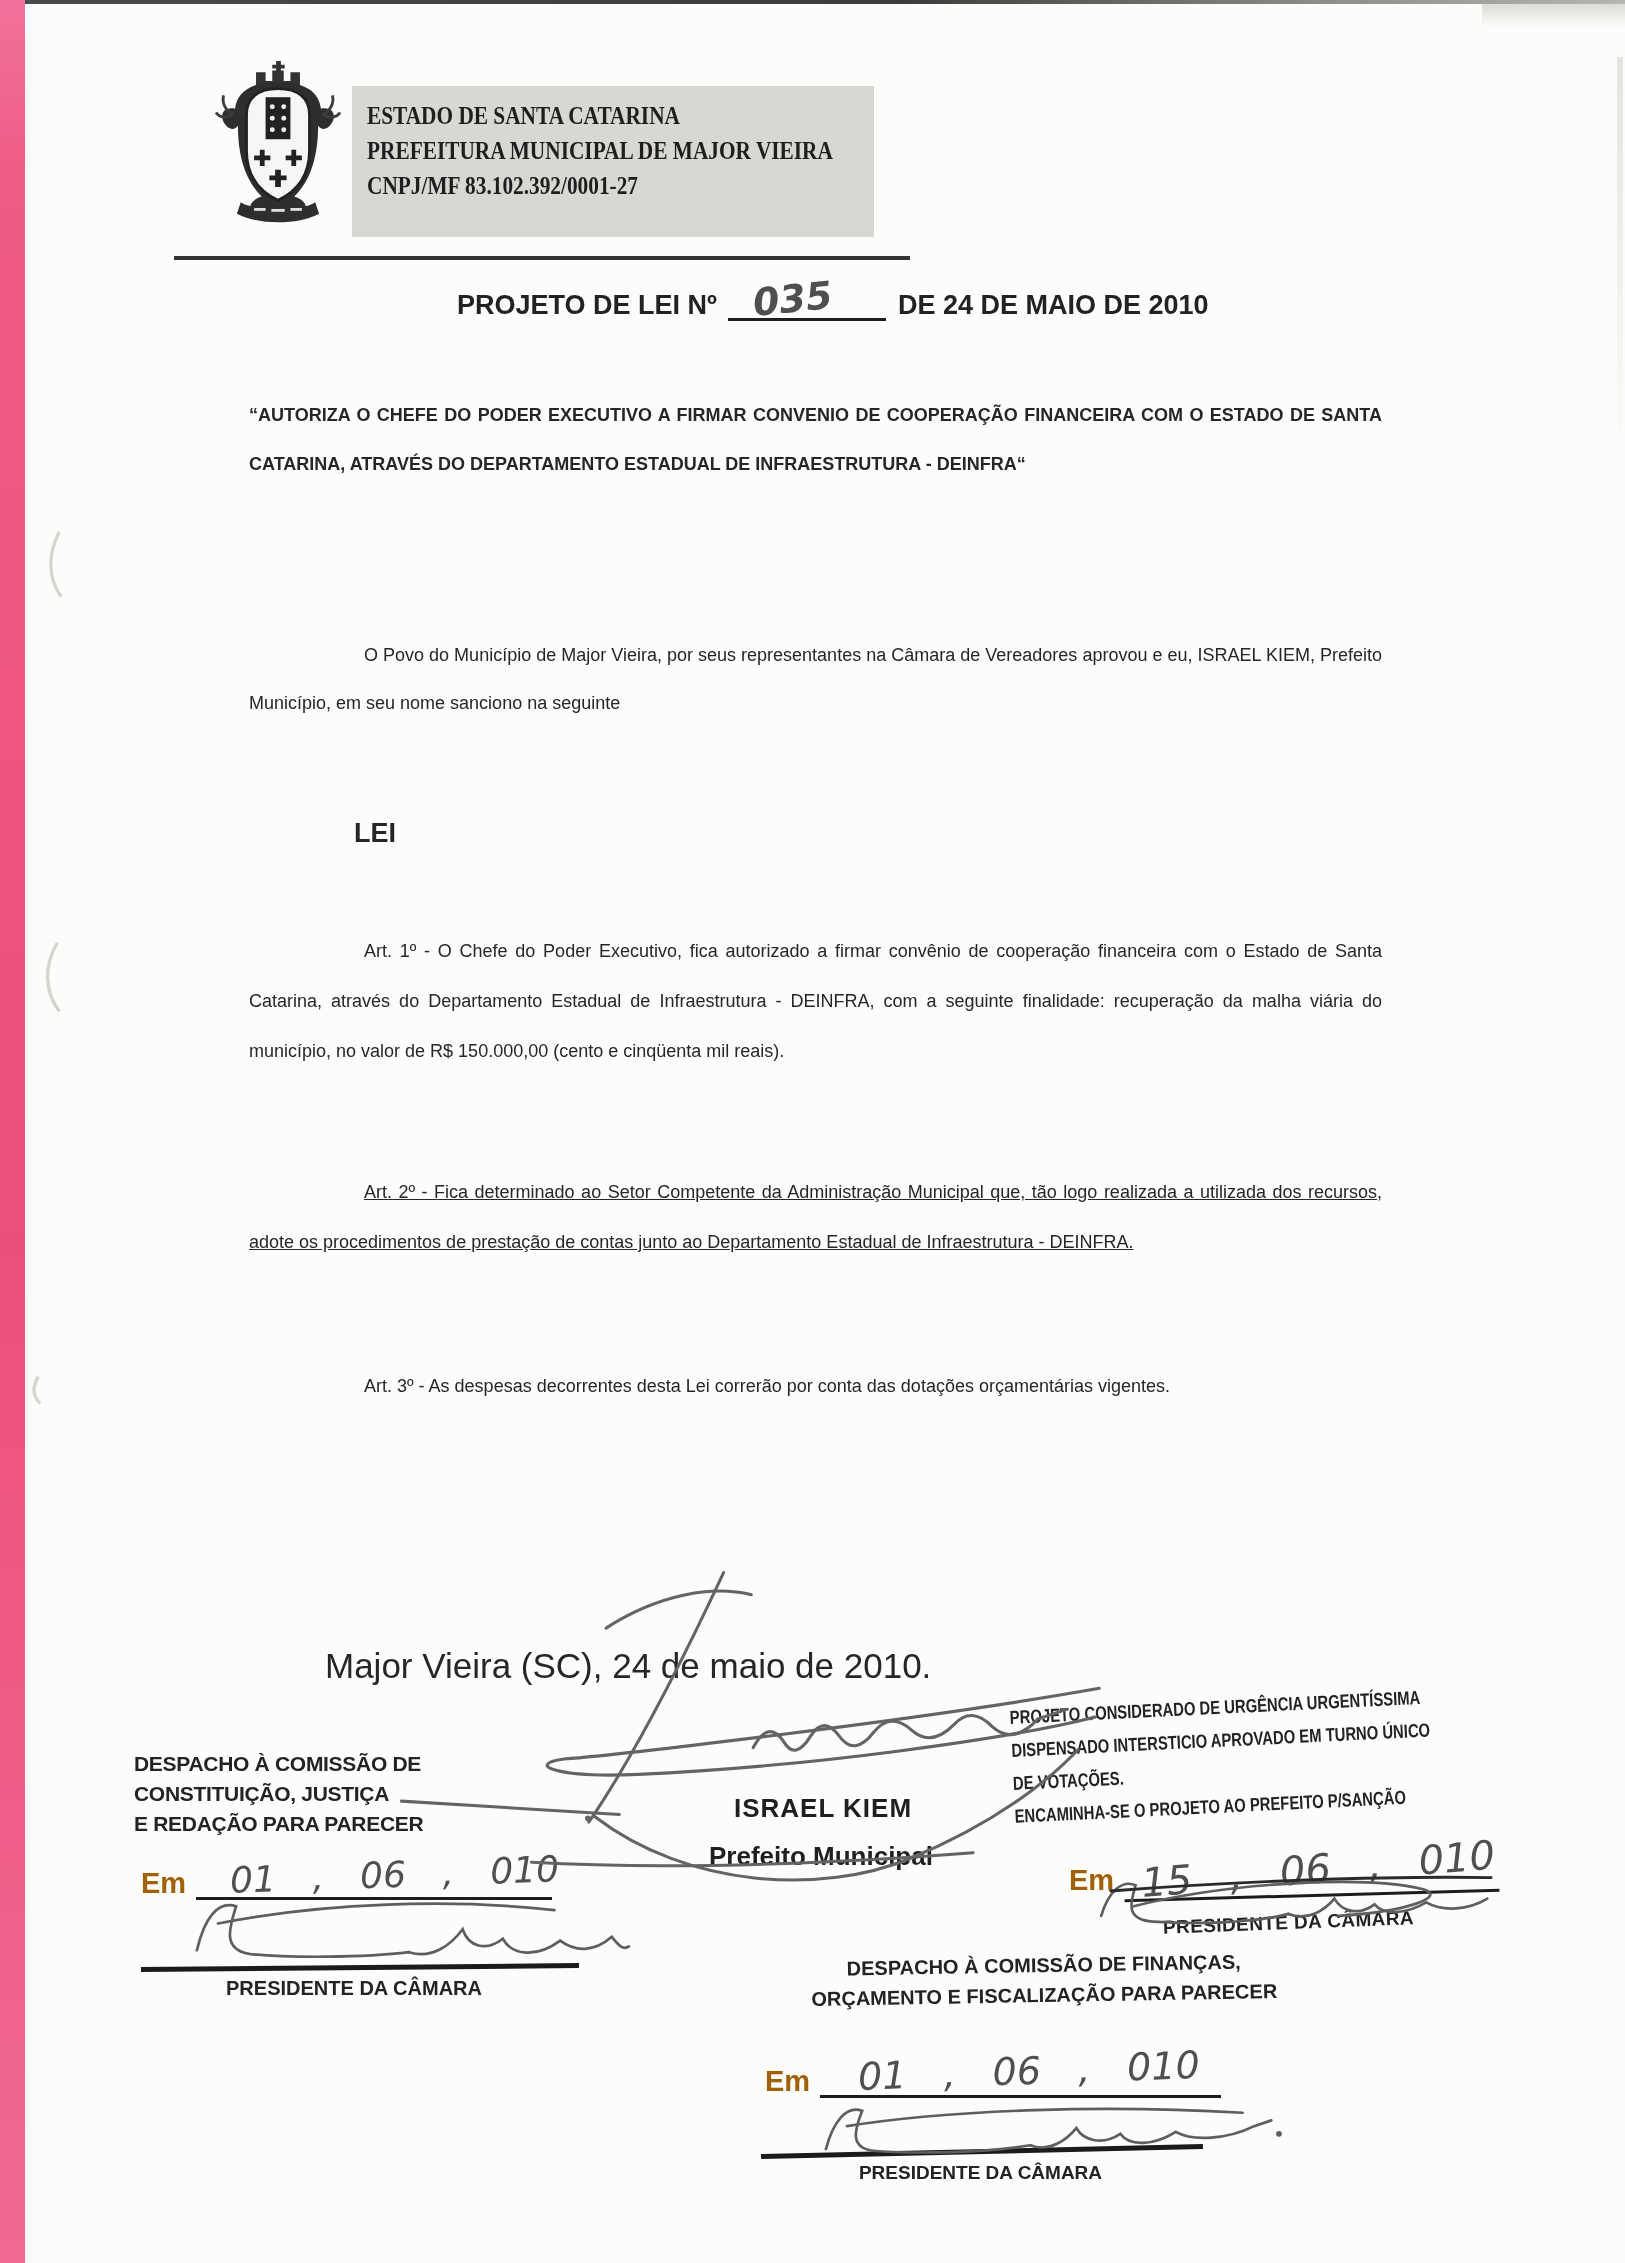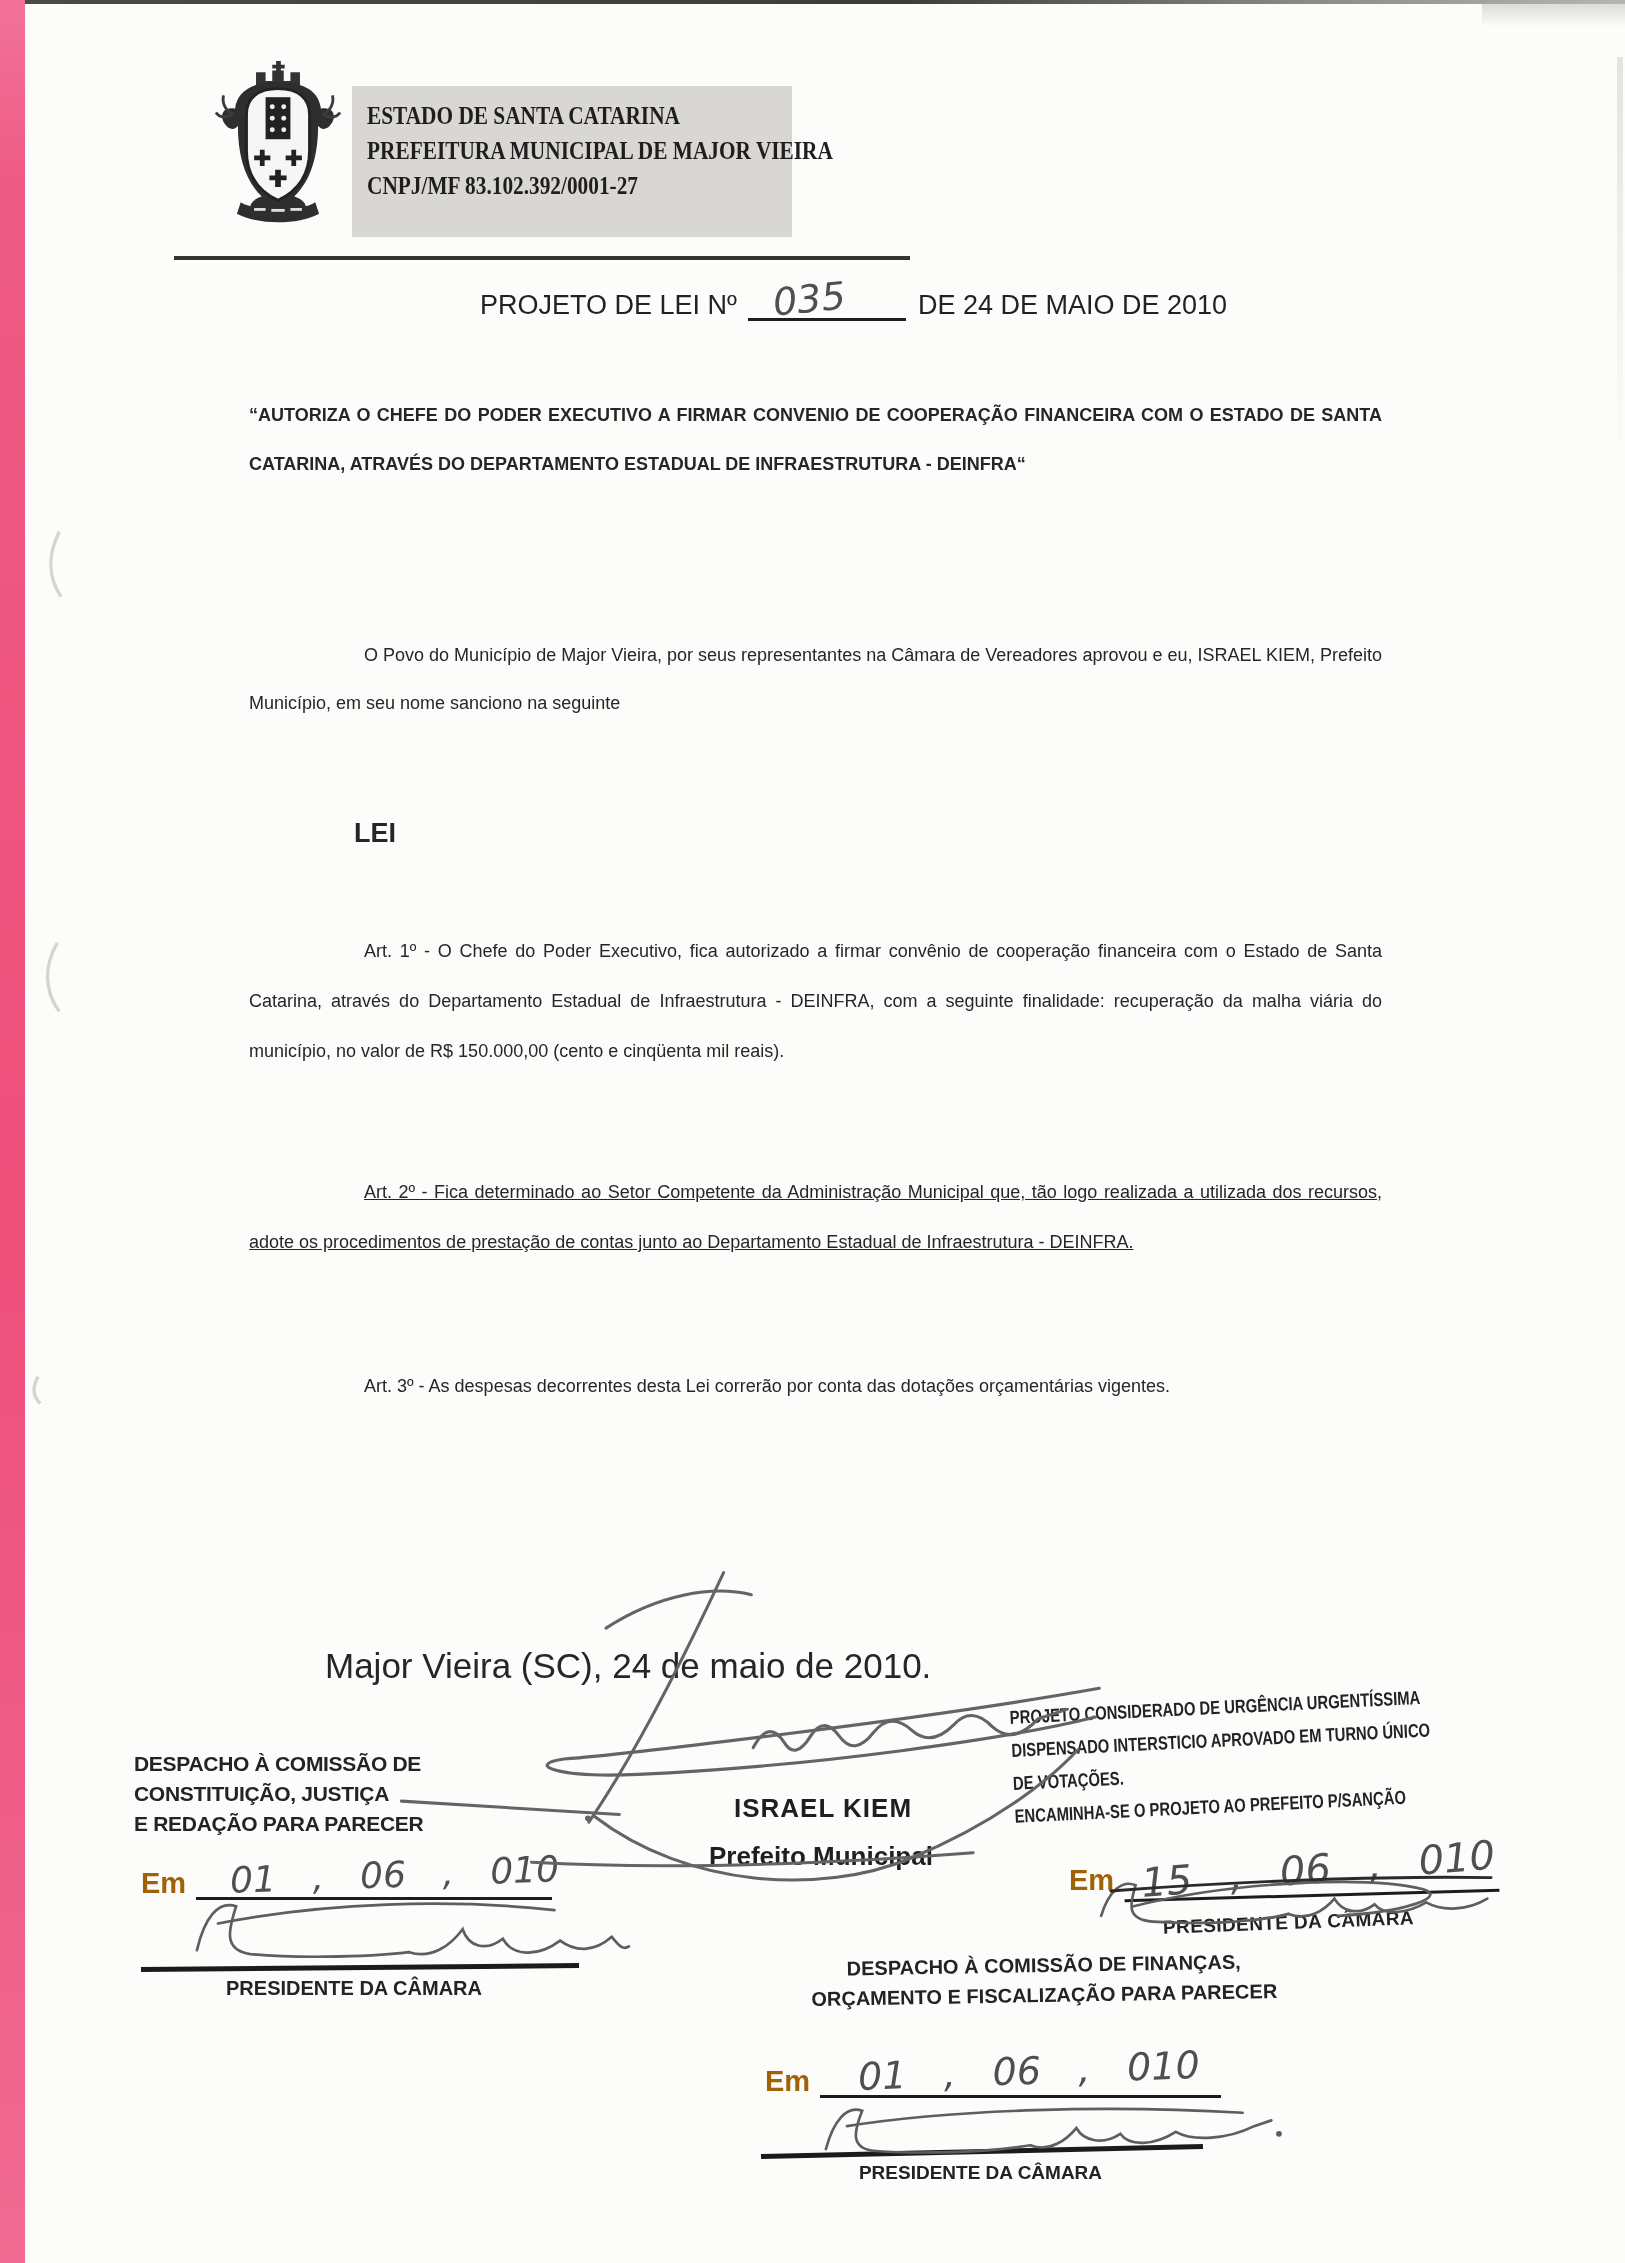--- a/index.html
+++ b/index.html
@@ -12,29 +12,29 @@
   .pink-strip{position:absolute;left:0;top:0;bottom:0;width:25px;
     background:linear-gradient(180deg,#f2729b 0%,#ee5b84 8%,#ed4f7b 55%,#f06a92 100%);}
   .top-line{position:absolute;left:25px;right:0;top:0;height:3.8px;
     background:linear-gradient(90deg,#4a4a48 0%,#3c3c3a 55%,#8a8a86 80%,#b5b5b1 100%);}
   .smudge-tr{position:absolute;right:0;top:3.8px;width:143px;height:23px;
     background:linear-gradient(180deg,rgba(180,180,176,.45),rgba(180,180,176,0));}
   .smudge-right{position:absolute;right:1.9px;top:57px;width:5.7px;height:411px;
     background:linear-gradient(180deg,rgba(190,190,186,.4),rgba(190,190,186,0));}
   
   .emblem{position:absolute;left:212px;top:59px;width:132px;height:170px;}
-  .header-box{position:absolute;left:352px;top:86px;width:440px;height:151px;
+  .header-box{position:absolute;left:352px;top:86px;width:522px;height:151px;
     background:#d8d7d3;padding:11.5px 15.3px 0 15.3px;box-sizing:border-box;}
   .header-box .hline{font-family:"Liberation Serif",serif;font-weight:bold;
     font-size:26px;line-height:35px;color:#1f1d1d;white-space:nowrap;
     transform:scaleX(.82);transform-origin:left center;}
   .header-rule{position:absolute;left:174px;top:256px;width:736px;height:3.8px;background:#333331;}
   
-  .title-row{position:absolute;left:480px;top:285px;display:flex;align-items:flex-end;
-    font-weight:normal;font-size:27px;color:#222;}
+  .title-row{position:absolute;left:457px;top:285px;display:flex;align-items:flex-end;
+    font-weight:bold;font-size:27px;color:#222;}
   .title-blank{position:relative;width:158px;height:32.5px;margin:0 11.5px;
     border-bottom:3.8px solid #1e1e1e;}
   .hw{font-family:"DejaVu Sans",sans-serif;font-style:italic;color:#4f4f4f;}
   .title-blank .hw{position:absolute;left:25px;bottom:-3.8px;font-size:38px;transform:rotate(-6deg);}
   
   .para{position:absolute;left:237px;width:1133px;font-size:18px;text-align:justify;margin:12px;}
   .indent{text-indent:115px;}
   .epigraph{top:379px;line-height:49px;font-weight:bold;}
   .preamble{top:619px;line-height:48px;}
   .lei{position:absolute;left:354px;top:818px;font-weight:bold;font-size:27px;}

